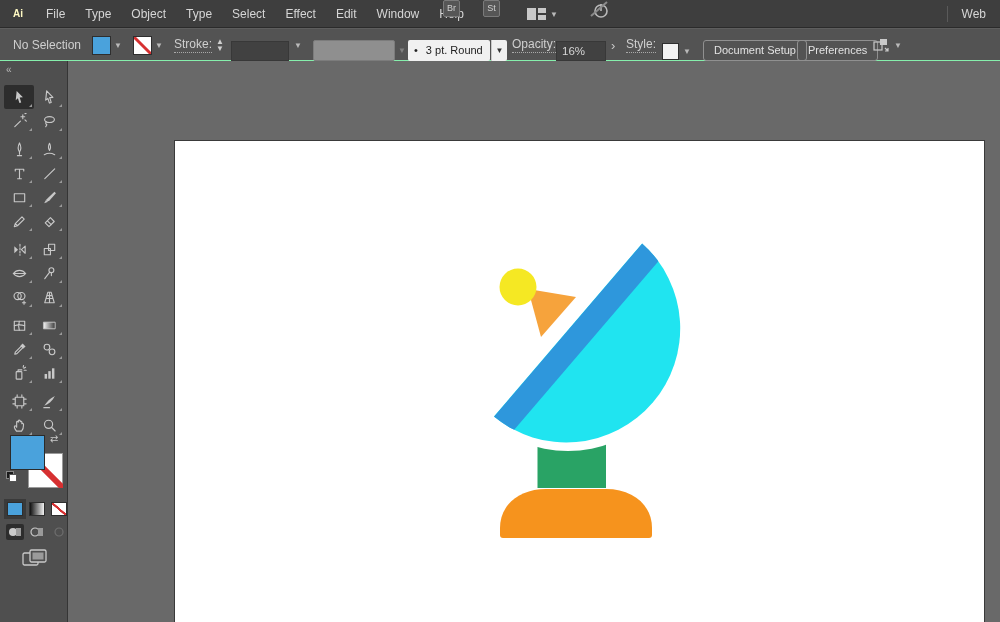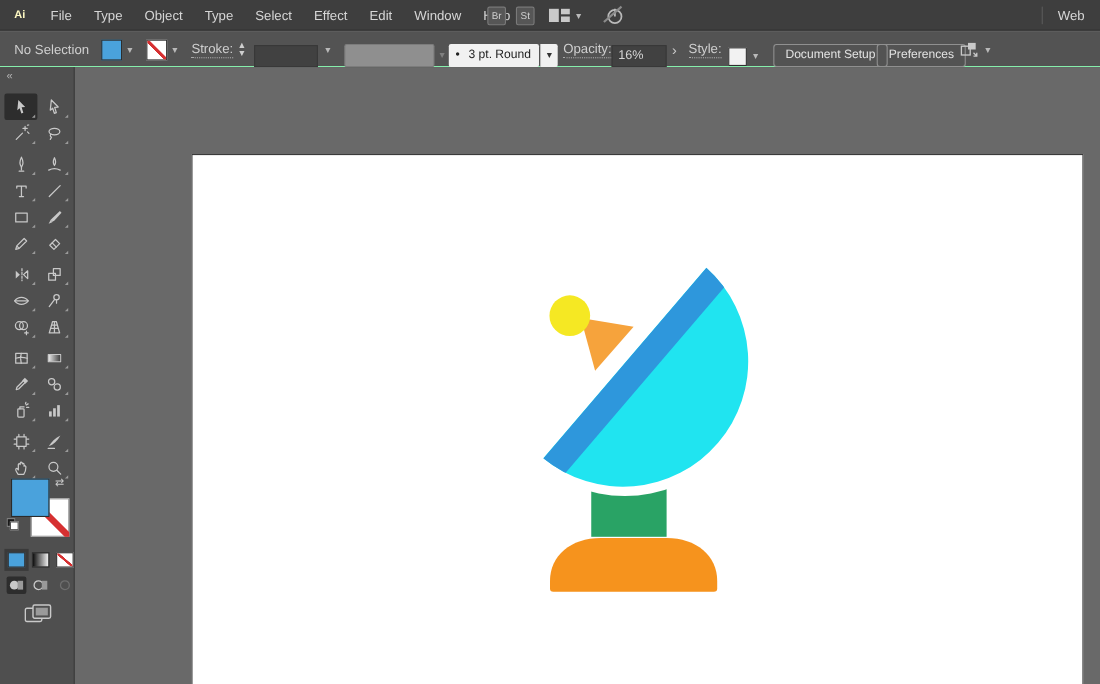--- a/index.html
+++ b/index.html
@@ -4,21 +4,21 @@
 <style>
   * { margin:0; padding:0; box-sizing:border-box; }
   html,body { width:1000px; height:622px; overflow:hidden; background:#3E3E3E;
               font-family:"Liberation Sans", sans-serif; }
 
   
   .menubar { position:relative; height:28px; background:#3E3E3E; display:flex; align-items:center;
              border-bottom:1px solid #2B2B2B; }
   .ai-logo { width:36px; text-align:center; font-weight:bold; font-size:10px; color:#fef9c3; }
   .menu-item { color:#D6D6D6; font-size:12px; padding:0 10px; height:28px; line-height:28px; cursor:default; }
-  .menu-right-icons { position:absolute; left:443px; top:0; height:28px; display:flex; align-items:center; gap:9px; }
+  .menu-right-icons { position:absolute; left:443px; top:0; height:28px; display:flex; gap:23px; }
   .mini-app-btn { width:17px; height:17px; background:#565656; border:1px solid #7A7A7A; border-radius:2px;
                   color:#CFCFCF; font-size:9px; line-height:15px; text-align:center; }
   .ws-grid-icon { display:inline-flex; align-items:center; gap:3px; margin-left:4px; }
   .chev { color:#B9B9B9; font-size:8px; }
   .workspace-right { position:absolute; right:0; top:0; height:28px; display:flex; align-items:center; }
   .vsep { width:1px; height:16px; background:#5A5A5A; margin-right:14px; }
   .workspace-label { color:#D6D6D6; font-size:12px; margin-right:14px; }
 
   
   .controlbar { position:relative; height:33px; background:#535353; border-bottom:1px solid #86efac;

